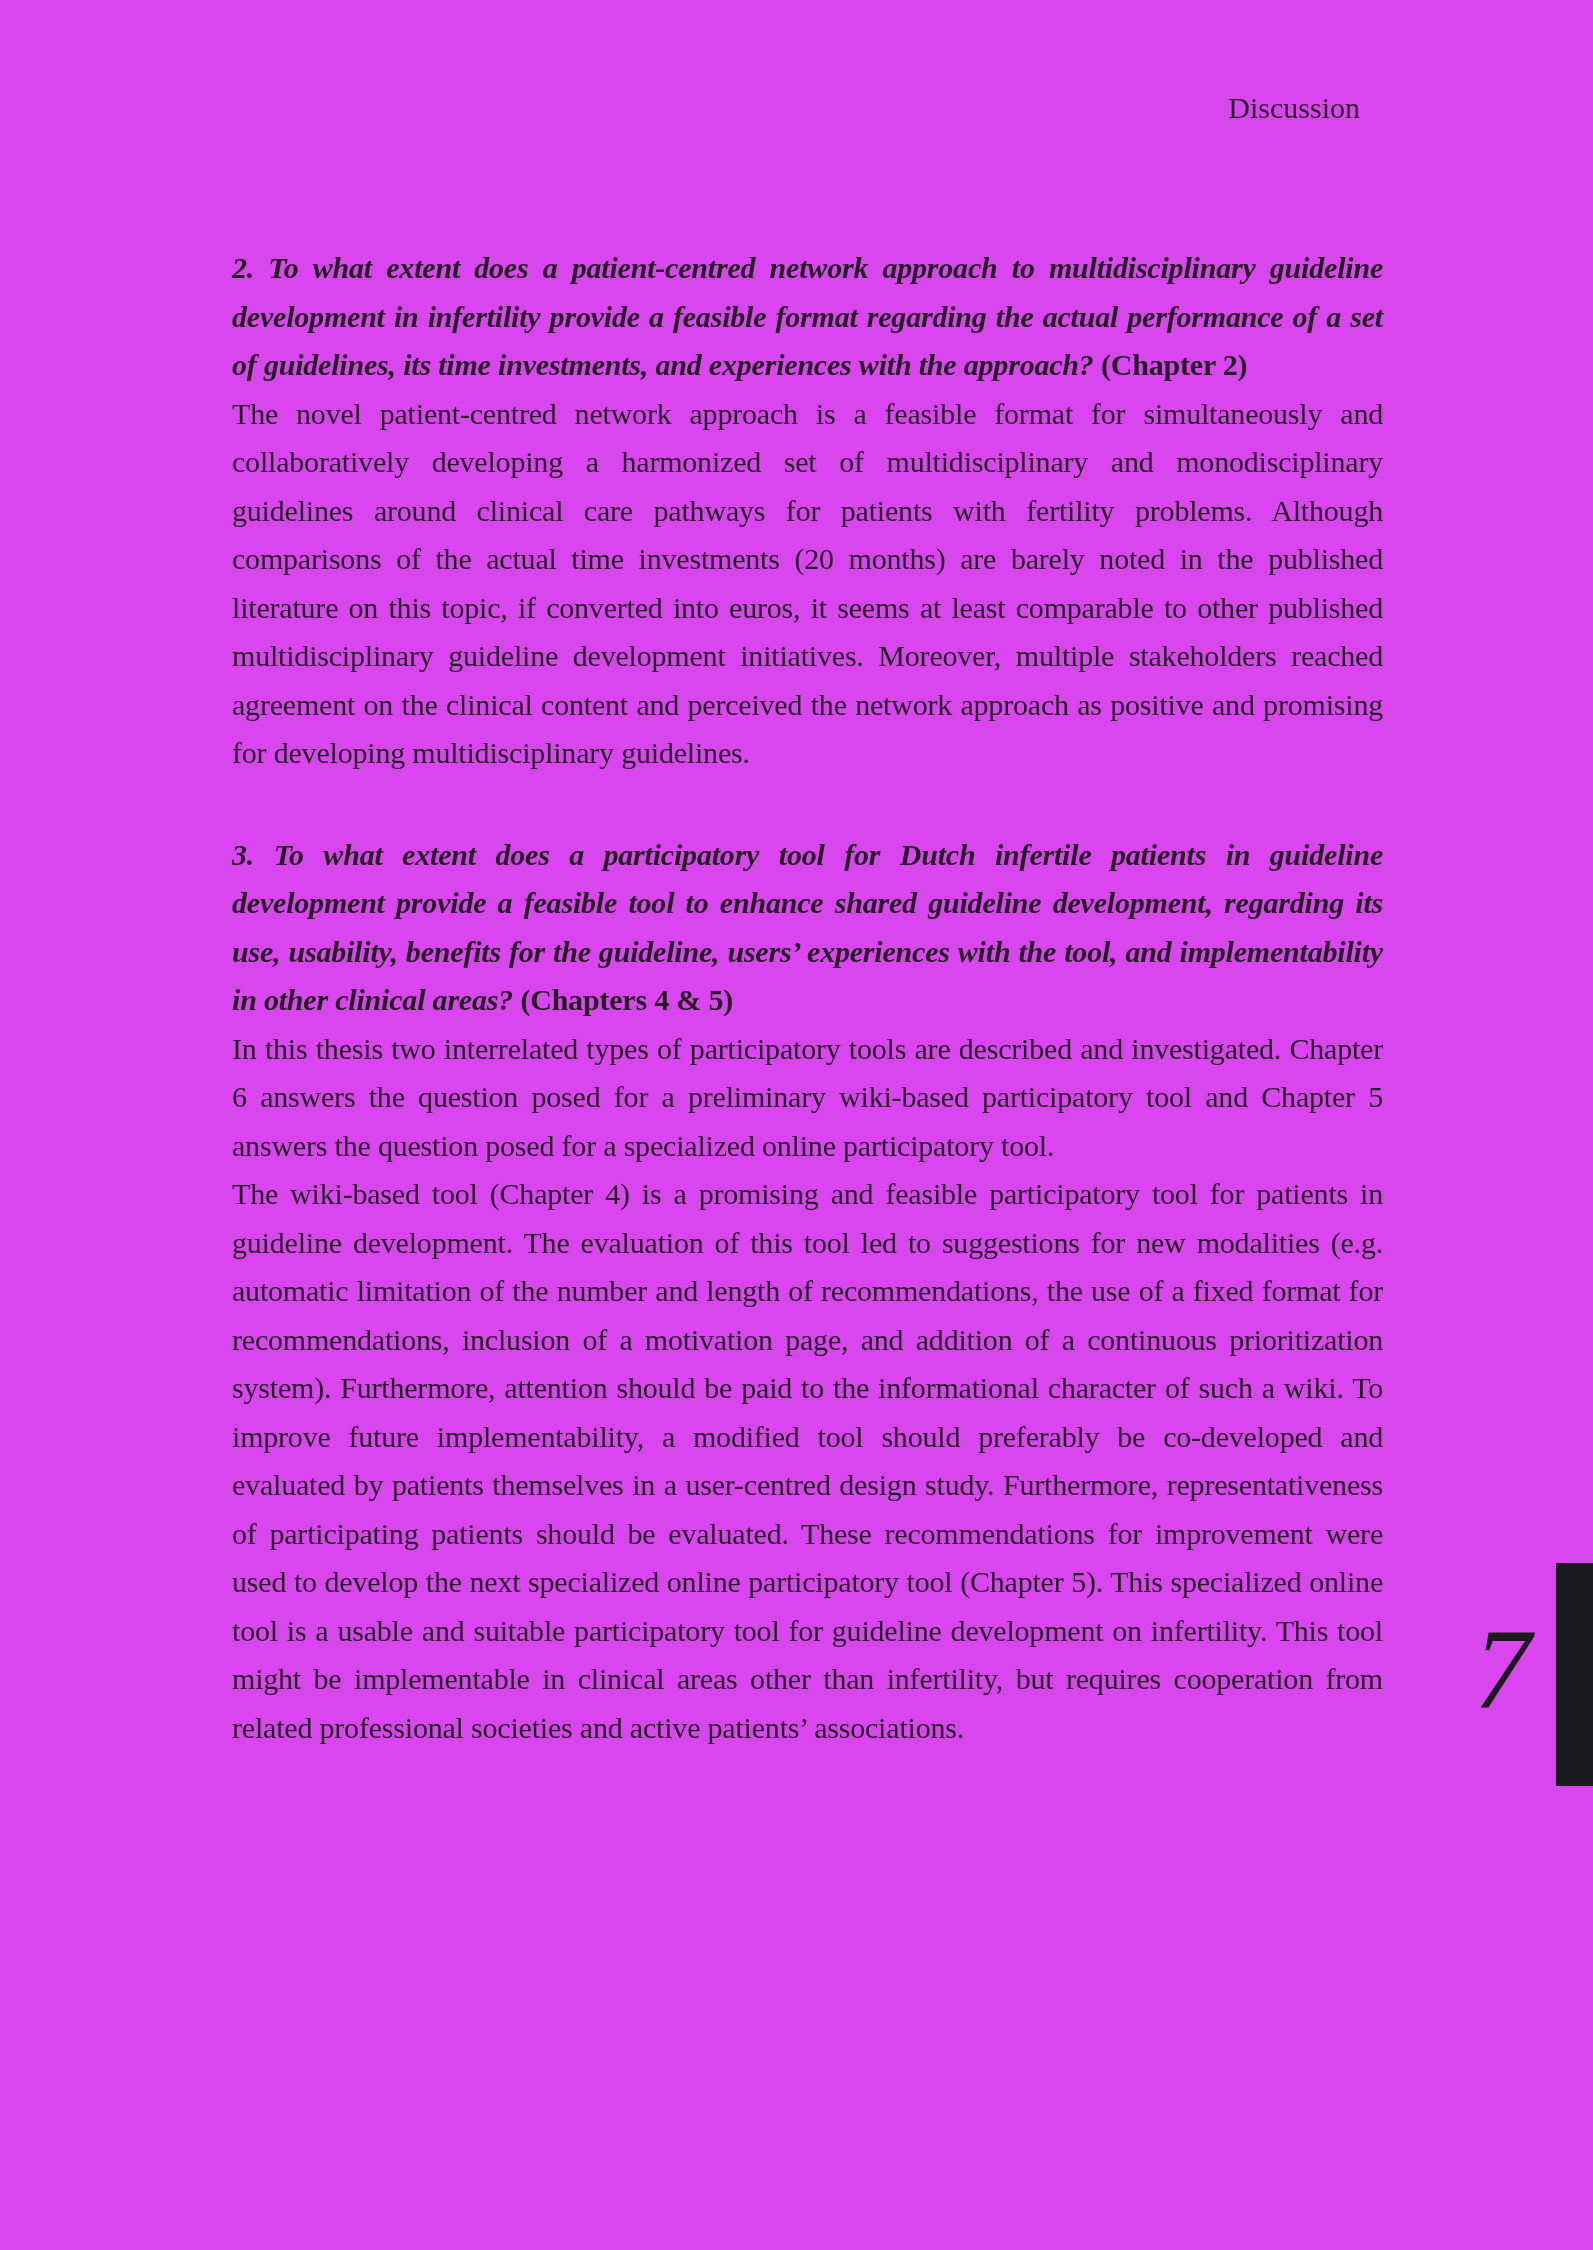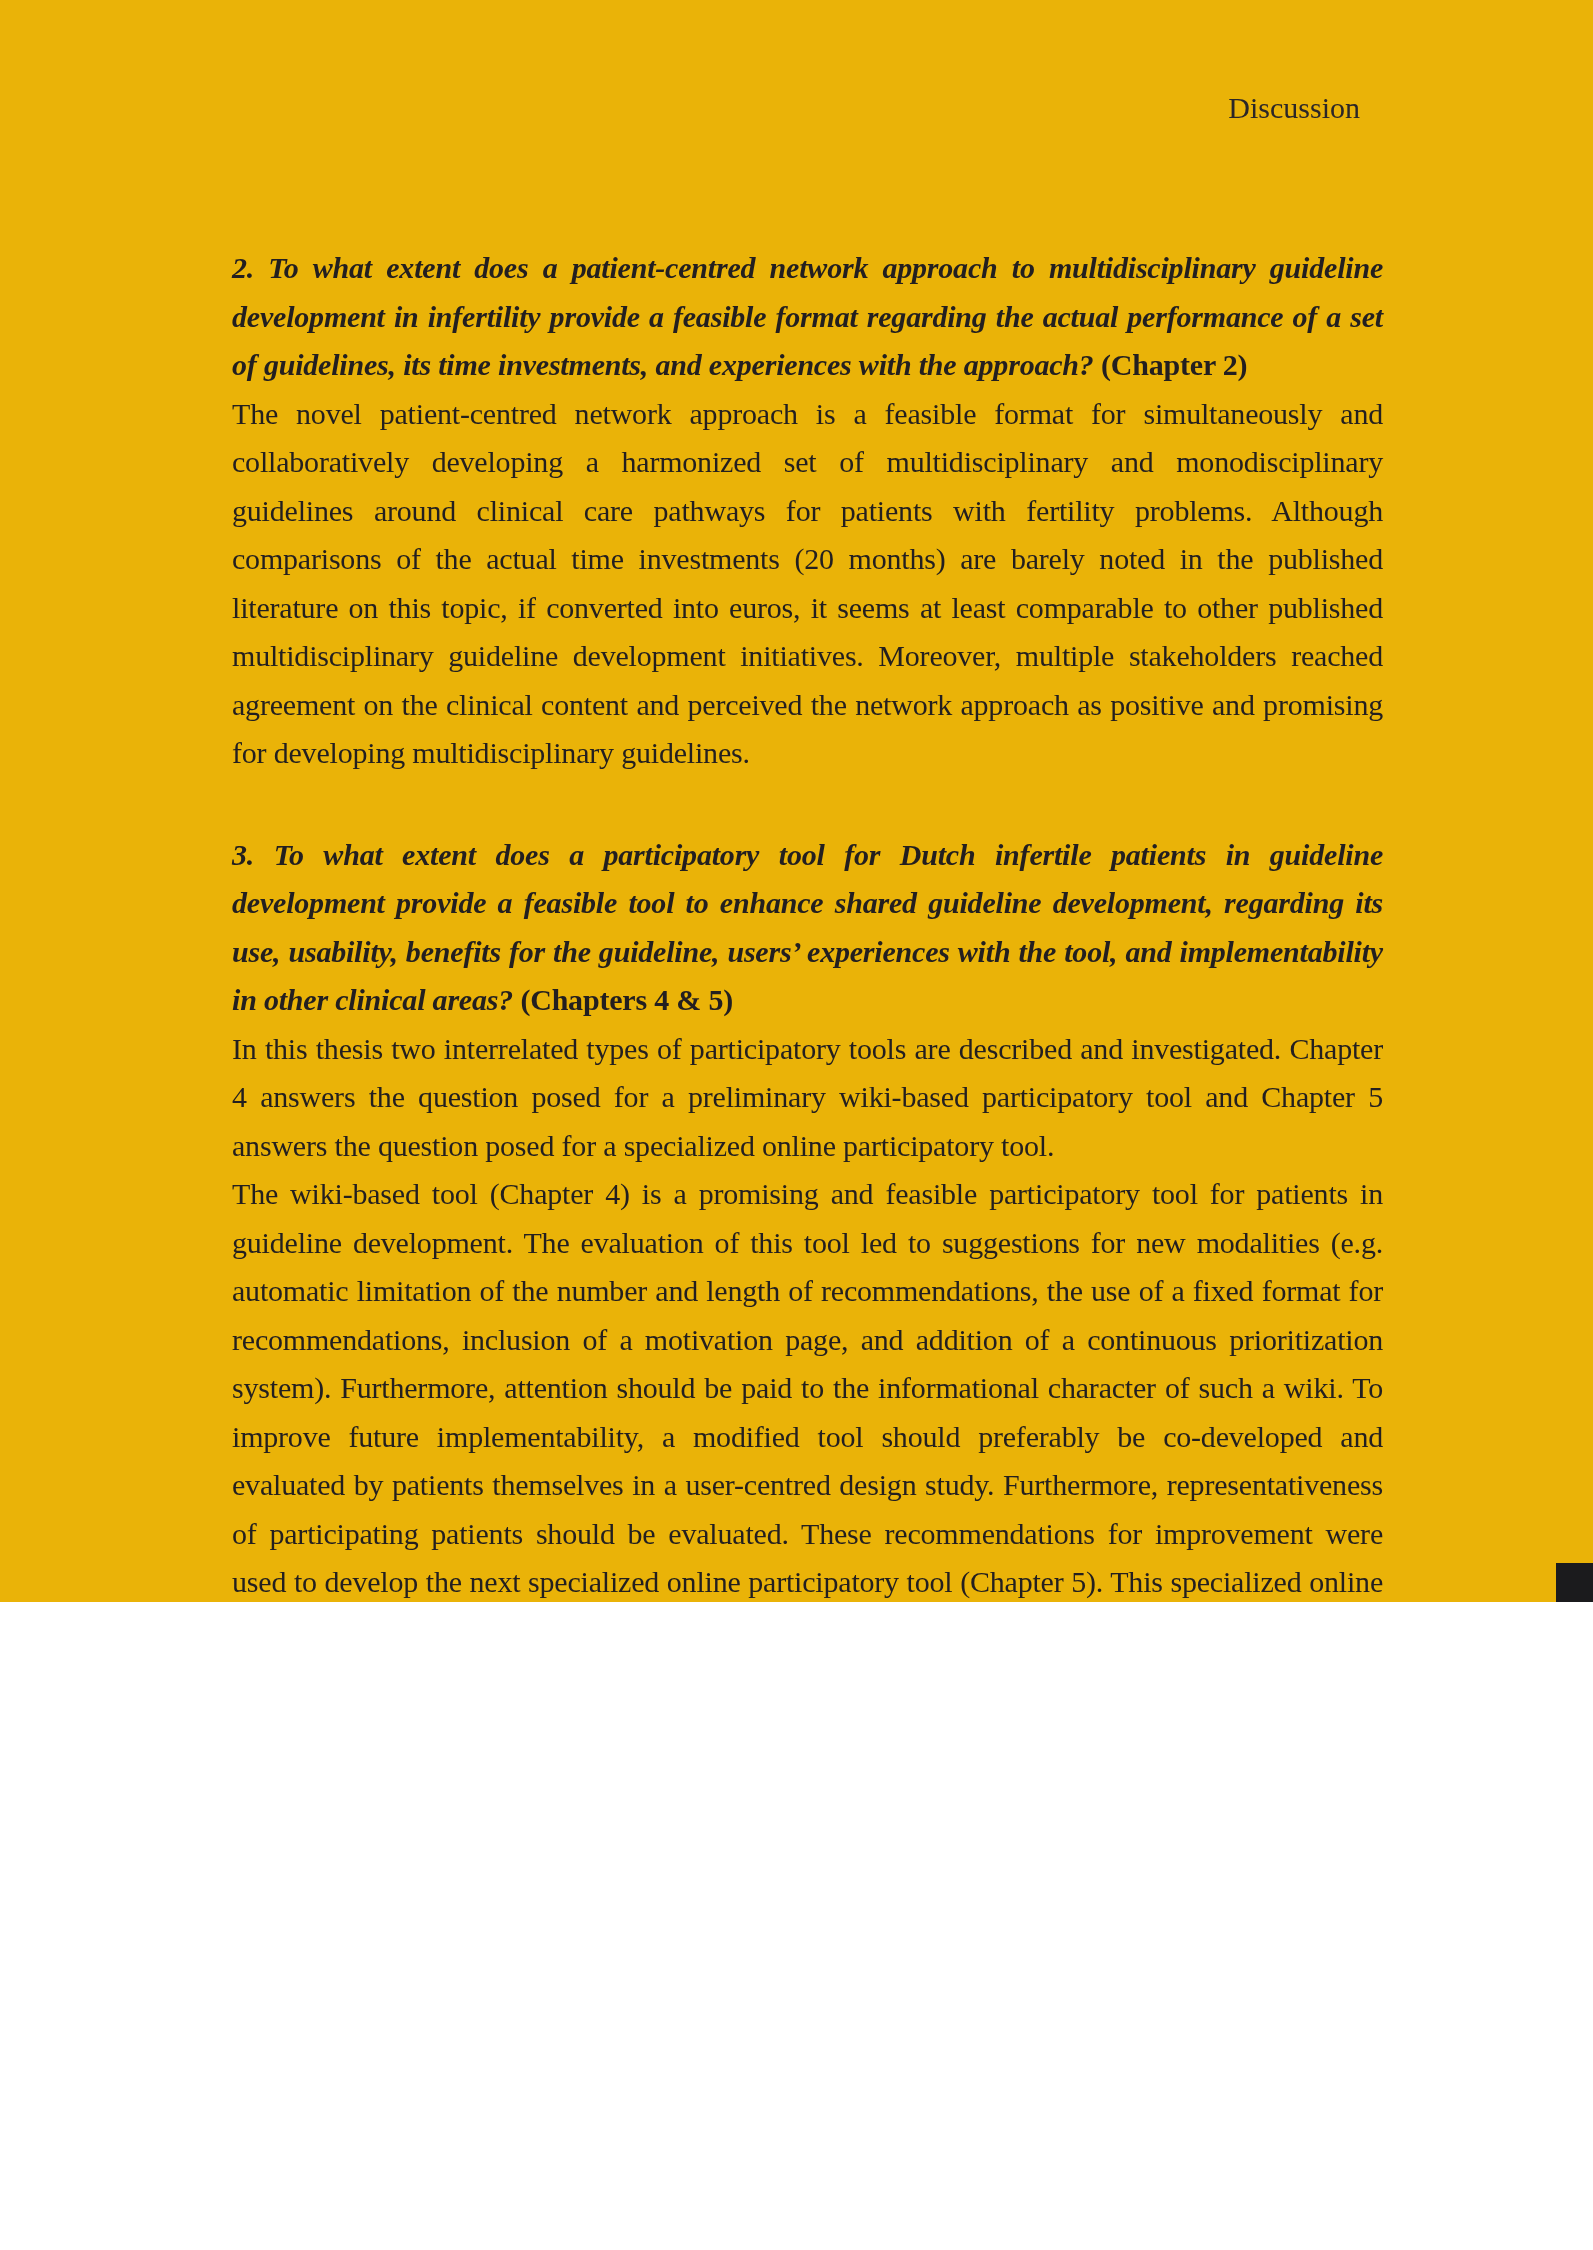--- a/index.html
+++ b/index.html
@@ -3,22 +3,22 @@
 <meta charset="utf-8">
 <style>
   html, body {
     margin: 0;
     padding: 0;
     background: #ffffff;
   }
   .page {
     position: relative;
     width: 1593px;
-    height: 1602px;
-    background: #eab308;
+    height: 2250px;
+    background: #d946ef;
     font-family: "Liberation Serif", "DejaVu Serif", serif;
     color: #231f20;
     overflow: hidden;
   }
   .running-head {
     position: absolute;
     top: 92px;
     left: 232px;
     width: 1128px;
     text-align: right;
@@ -90,21 +90,21 @@
     <p class="question"><span class="qnum">2.</span>
       <span class="qtext">To what extent does a patient-centred network approach to multidisciplinary guideline development in infertility provide a feasible format regarding the actual performance of a set of guidelines, its time investments, and experiences with the approach?</span>
       <span class="qref">(Chapter 2)</span></p>
 
     <p class="body-paragraph">The novel patient-centred network approach is a feasible format for simultaneously and collaboratively developing a harmonized set of multidisciplinary and monodisciplinary guidelines around clinical care pathways for patients with fertility problems. Although comparisons of the actual time investments (20 months) are barely noted in the published literature on this topic, if converted into euros, it seems at least comparable to other published multidisciplinary guideline development initiatives. Moreover, multiple stakeholders reached agreement on the clinical content and perceived the network approach as positive and promising for developing multidisciplinary guidelines.</p>
 
     <p class="question second"><span class="qnum">3.</span>
       <span class="qtext">To what extent does a participatory tool for Dutch infertile patients in guideline development provide a feasible tool to enhance shared guideline development, regarding its use, usability, benefits for the guideline, users’ experiences with the tool, and implementability in other clinical areas?</span>
       <span class="qref">(Chapters 4 &amp; 5)</span></p>
 
-    <p class="body-paragraph">In this thesis two interrelated types of participatory tools are described and investigated. Chapter 4 answers the question posed for a preliminary wiki-based participatory tool and Chapter 5 answers the question posed for a specialized online participatory tool.</p>
+    <p class="body-paragraph">In this thesis two interrelated types of participatory tools are described and investigated. Chapter 6 answers the question posed for a preliminary wiki-based participatory tool and Chapter 5 answers the question posed for a specialized online participatory tool.</p>
 
     <p class="body-paragraph">The wiki-based tool (Chapter 4) is a promising and feasible participatory tool for patients in guideline development. The evaluation of this tool led to suggestions for new modalities (e.g. automatic limitation of the number and length of recommendations, the use of a fixed format for recommendations, inclusion of a motivation page, and addition of a continuous prioritization system). Furthermore, attention should be paid to the informational character of such a wiki. To improve future implementability, a modified tool should preferably be co-developed and evaluated by patients themselves in a user-centred design study. Furthermore, representativeness of participating patients should be evaluated. These recommendations for improvement were used to develop the next specialized online participatory tool (Chapter 5). This specialized online tool is a usable and suitable participatory tool for guideline development on infertility. This tool might be implementable in clinical areas other than infertility, but requires cooperation from related professional societies and active patients’ associations.</p>
 
   </main>
 
   <div class="chapter-marker-number">7</div>
 
   <div class="chapter-tab"></div>
 
 

